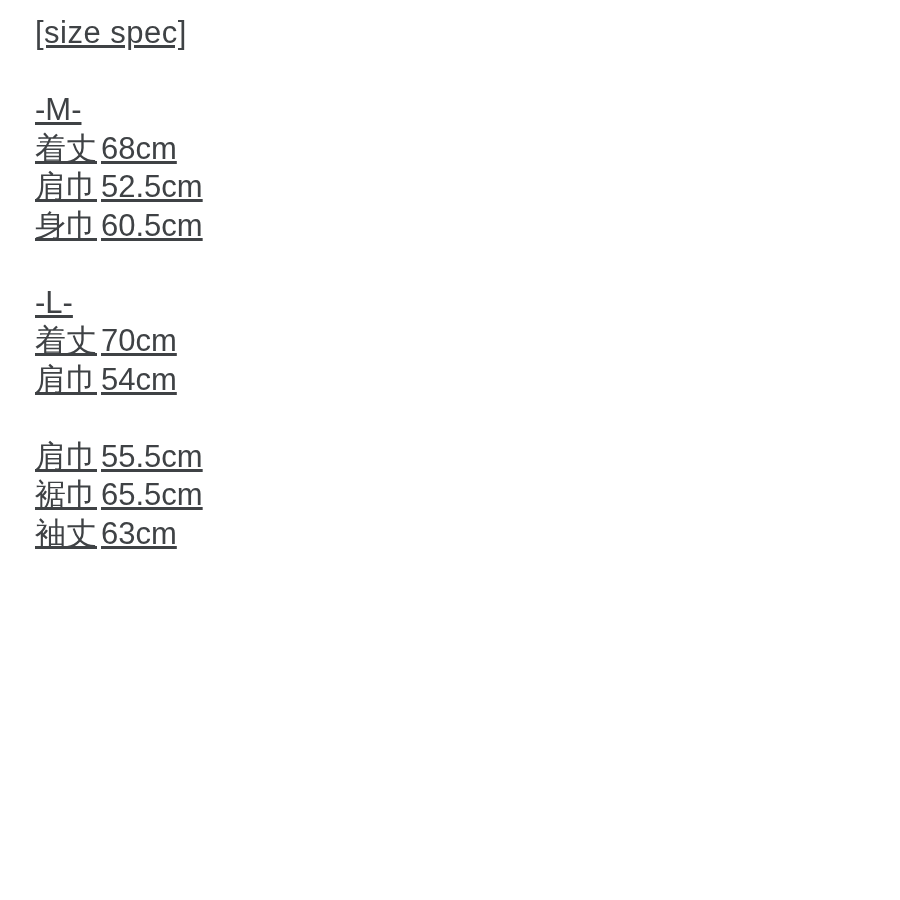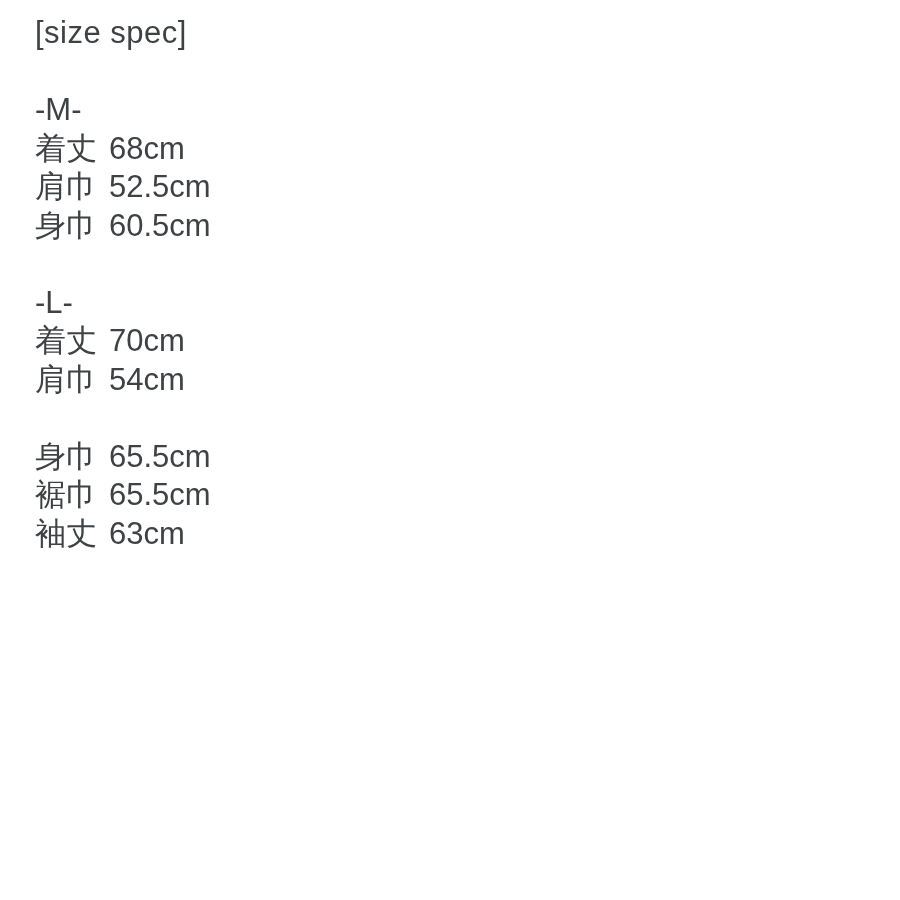--- a/index.html
+++ b/index.html
@@ -14,34 +14,35 @@
     color: #3f4245;
     overflow: hidden;
   }
   .page {
     box-sizing: border-box;
     width: 900px;
     height: 900px;
     padding: 14px 20px 0 35px;
     font-size: 31px;
     line-height: 38.5px;
+    text-decoration: underline;
   }
   .line {
     height: 38.5px;
     white-space: nowrap;
   }
   .title {
     margin-bottom: 38.5px;
     letter-spacing: 0.5px;
   }
   .size-section + .size-section {
     margin-top: 38.5px;
   }
   .m-label {
-    margin-right: 12px;
+    margin-right: 4px;
   }
 </style>
 </head>
 <body>
 
 <div class="page">
 
   <div class="line title">[size spec]</div>
 
   <section class="size-section">
@@ -62,21 +63,21 @@
     <div class="line measurement-row">
       <span class="m-label">着丈</span><span class="m-value">70cm</span>
     </div>
     <div class="line measurement-row">
       <span class="m-label">肩巾</span><span class="m-value">54cm</span>
     </div>
   </section>
 
   <section class="size-section">
     <div class="line measurement-row">
-      <span class="m-label">身巾</span><span class="m-value">65.5cm</span>
+      <span class="m-label">肩巾</span><span class="m-value">55.5cm</span>
     </div>
     <div class="line measurement-row">
       <span class="m-label">裾巾</span><span class="m-value">65.5cm</span>
     </div>
     <div class="line measurement-row">
       <span class="m-label">袖丈</span><span class="m-value">63cm</span>
     </div>
   </section>
 
 </div>

